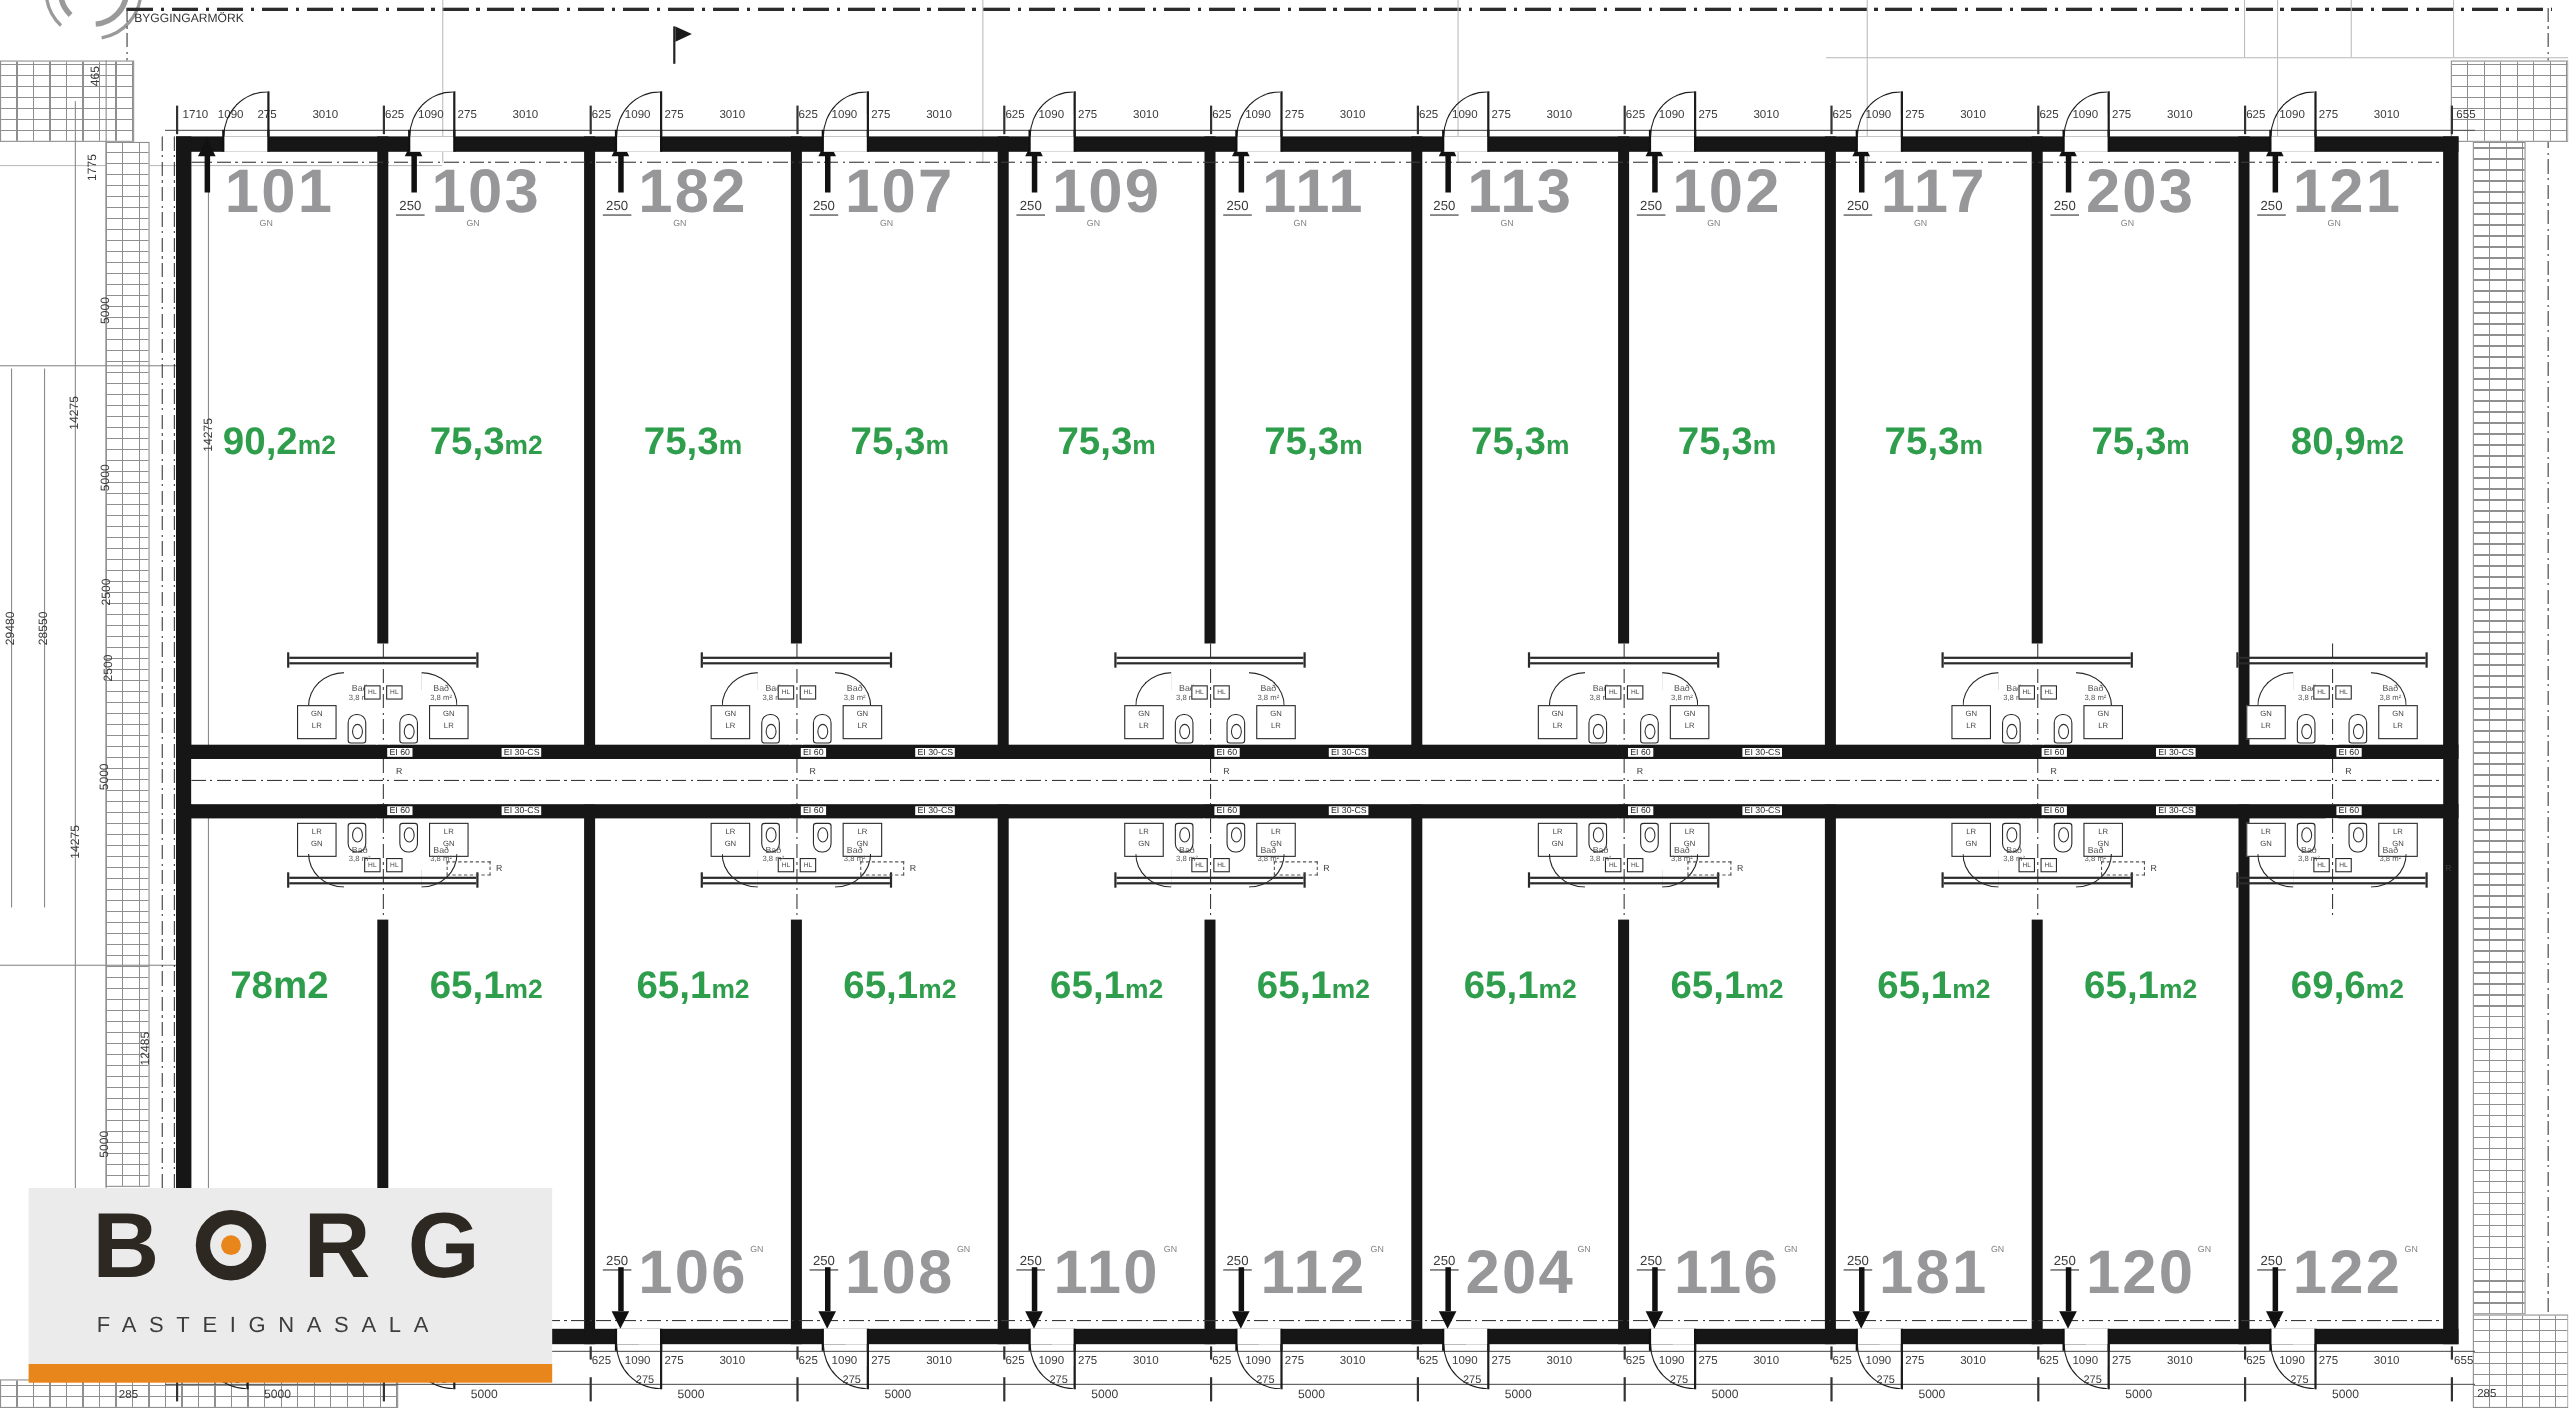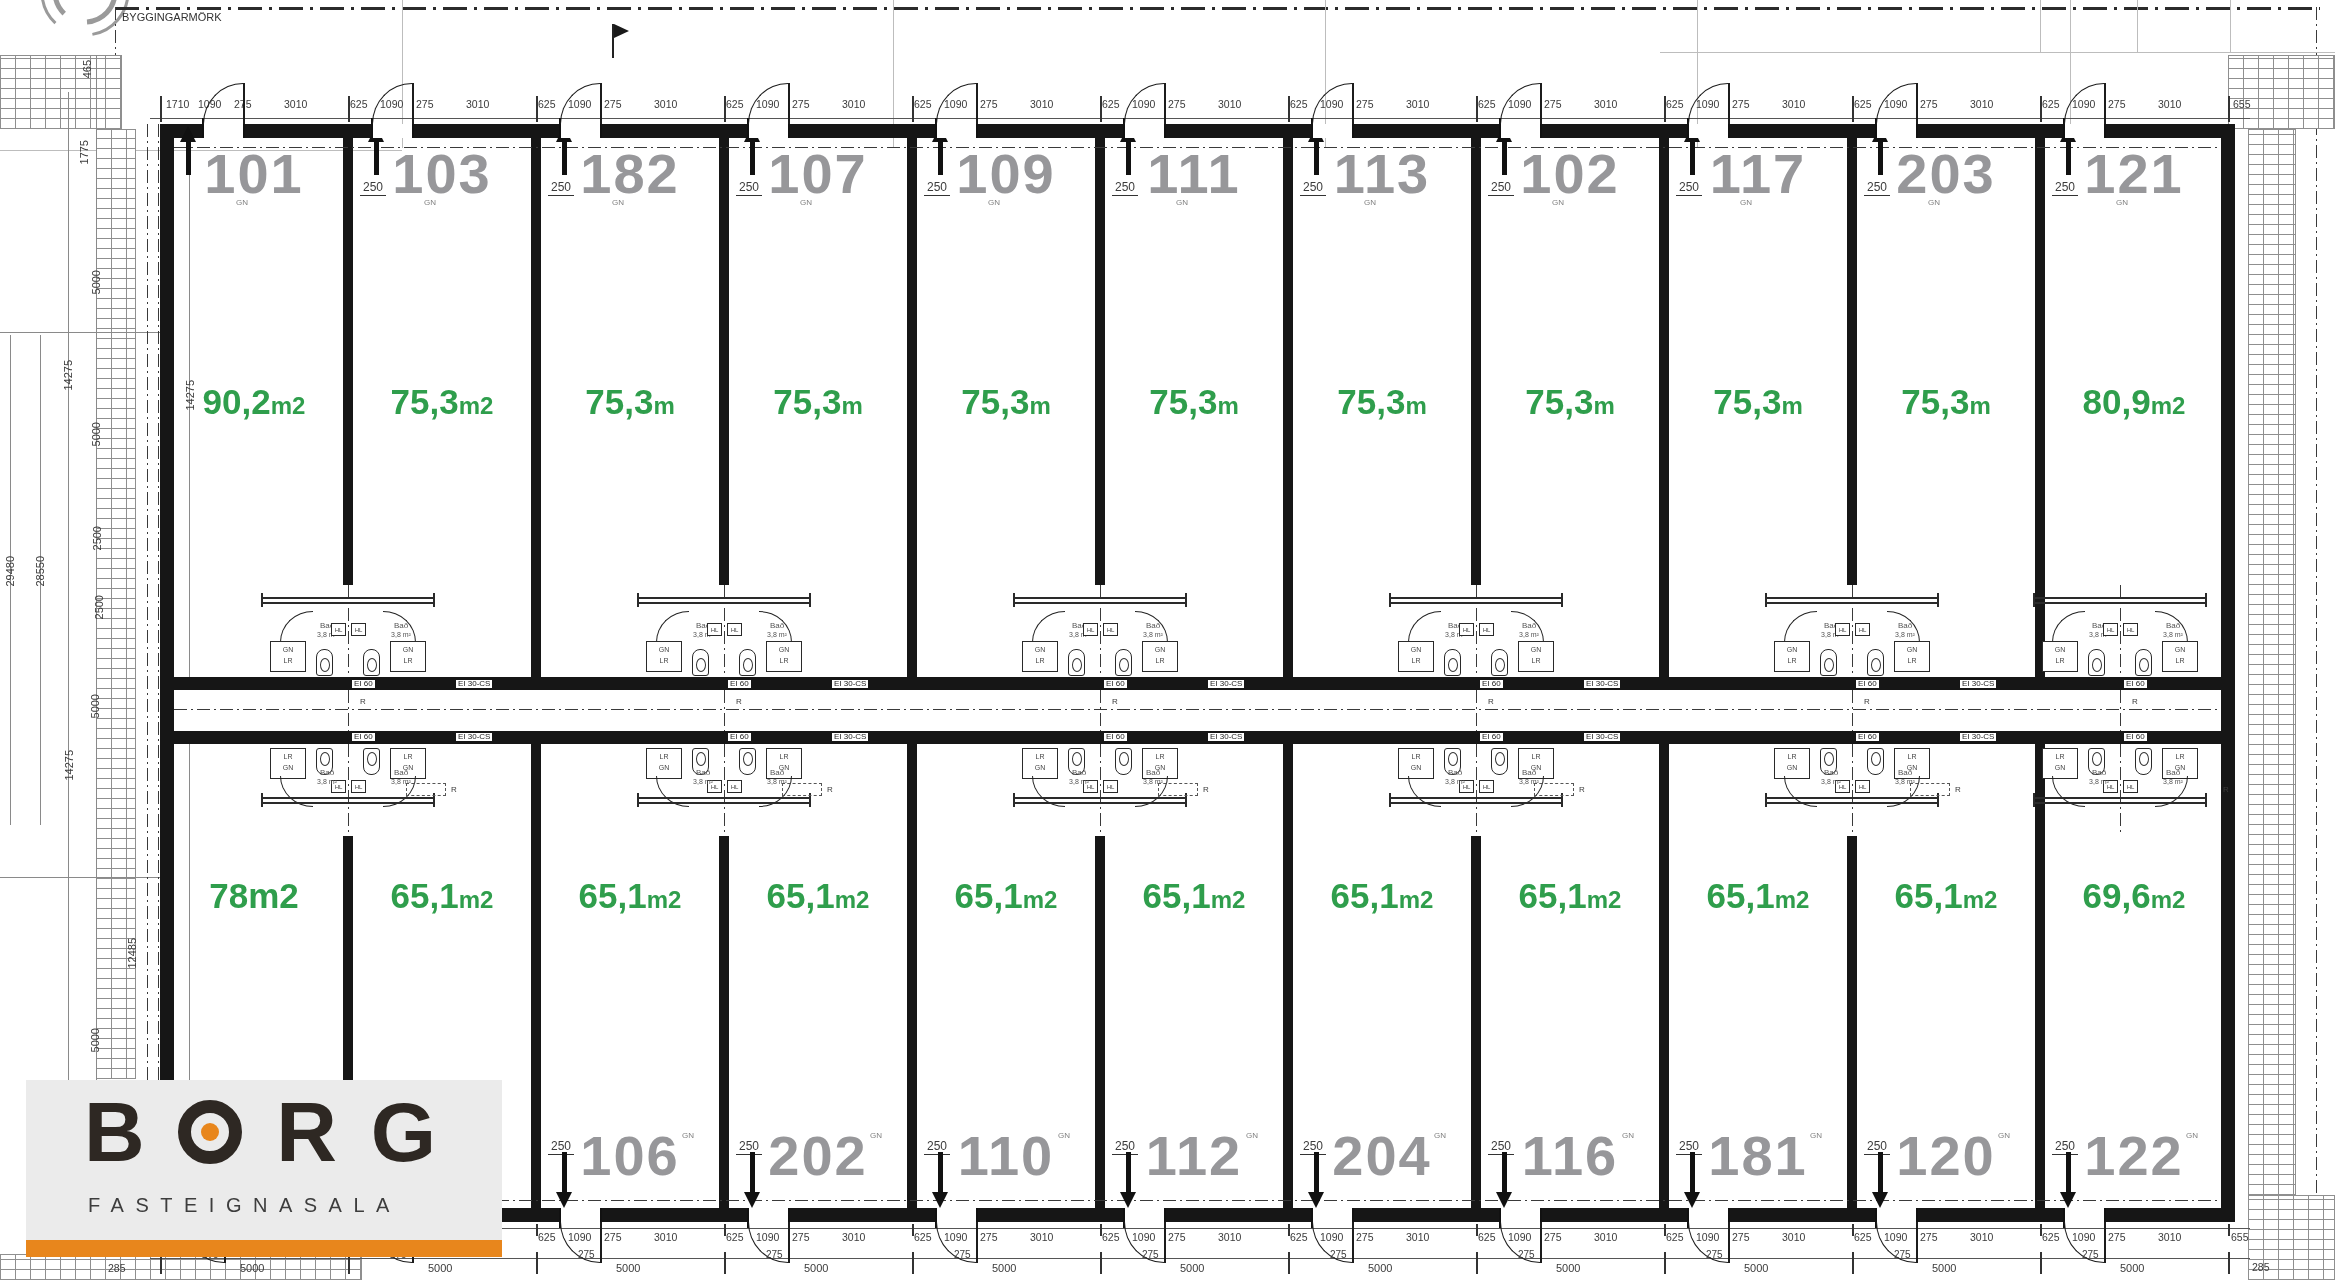--- a/index.html
+++ b/index.html
@@ -374,21 +374,21 @@
     <div class="abs" style="left: 600px; top: 1208px; width: 2px; height: 20px; background: rgb(17, 17, 17);"></div>
     <div class="abs" style="left: 600px; top: 1222px; width: 2px; height: 41px; background: rgb(28, 28, 28);"></div>
     <div class="abs" style="left: 560px; top: 1222px; width: 40px; height: 41px; border-bottom: 1.5px solid rgb(28, 28, 28); border-left: 1.5px solid rgb(28, 28, 28); border-radius: 0px 0px 0px 100%;"></div>
     <div class="dim" style="left: 578px; top: 1250px; font-size: 10px;">275</div>
     <div class="dim" style="left: 538px; top: 1232px;">625</div>
     <div class="dim" style="left: 568px; top: 1232px;">1090</div>
     <div class="dim" style="left: 604px; top: 1232px;">275</div>
     <div class="dim" style="left: 654px; top: 1232px;">3010</div>
     <div class="dim" style="left: 616px; top: 1263px; font-size: 11px;">5000</div>
     <div class="area" style="left: 732px; top: 878px; width: 172px;"><span>65,1</span><small>m2</small></div>
-    <div class="num" style="left: 750px; top: 1128px; width: 136px;">202</div>
+    <div class="num" style="left: 750px; top: 1128px; width: 136px;">108</div>
     <div class="dim" style="left: 870px; top: 1132px; font-size: 8px; color: rgb(128, 128, 128);">GN</div>
     <div class="dim" style="left: 736px; top: 1140px; font-size: 12px; border-bottom: 1px solid rgb(51, 51, 51); padding: 0px 3px 2px;">250</div>
     <div class="abs" style="left: 749.5px; top: 1152px; width: 5px; height: 40px; background: rgb(17, 17, 17);"></div>
     <div class="abs" style="left: 744px; top: 1192px; width: 0px; height: 0px; border-left: 8px solid transparent; border-right: 8px solid transparent; border-top: 16px solid rgb(17, 17, 17);"></div>
     <div class="abs" style="left: 748px; top: 1208px; width: 41px; height: 14px; background: rgb(255, 255, 255);"></div>
     <div class="abs" style="left: 747px; top: 1208px; width: 2px; height: 20px; background: rgb(17, 17, 17);"></div>
     <div class="abs" style="left: 788px; top: 1208px; width: 2px; height: 20px; background: rgb(17, 17, 17);"></div>
     <div class="abs" style="left: 788px; top: 1222px; width: 2px; height: 41px; background: rgb(28, 28, 28);"></div>
     <div class="abs" style="left: 748px; top: 1222px; width: 40px; height: 41px; border-bottom: 1.5px solid rgb(28, 28, 28); border-left: 1.5px solid rgb(28, 28, 28); border-radius: 0px 0px 0px 100%;"></div>
     <div class="dim" style="left: 766px; top: 1250px; font-size: 10px;">275</div>

